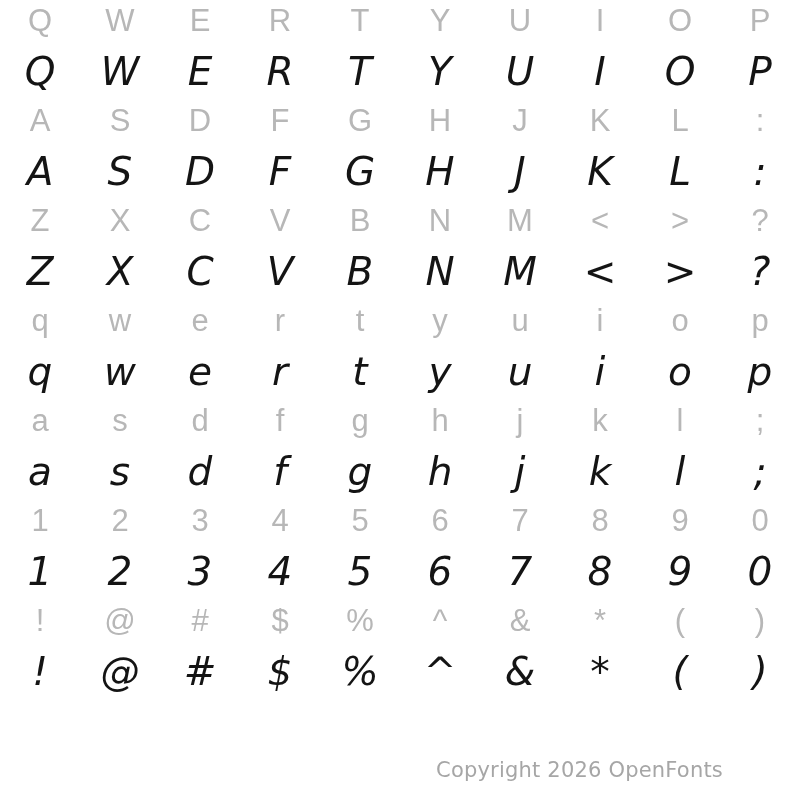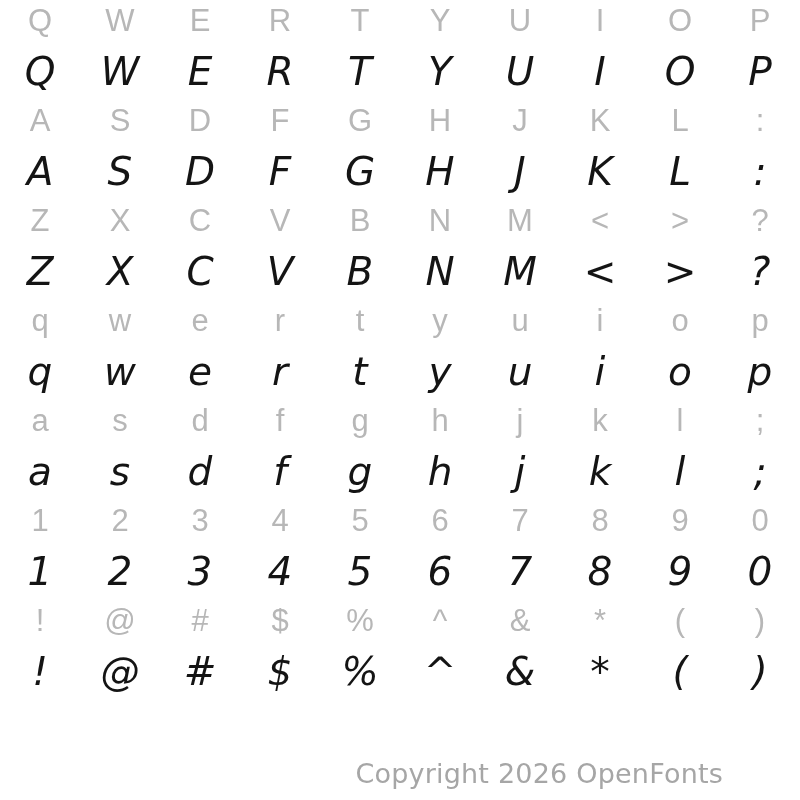--- a/index.html
+++ b/index.html
@@ -50,21 +50,21 @@
     overflow: visible;
   }
   .row.specimen .cell {
     padding-top: 3px;
   }
   #copyright {
     position: absolute;
     top: 758px;
     right: 77px;
     font-family: "DejaVu Sans", sans-serif;
-    font-size: 27px;
+    font-size: 21px;
     letter-spacing: 0.2px;
     color: var(--footer-color, #a6a6a6);
     white-space: nowrap;
   }
 </style>
 </head>
 <body>
 
 <div id="sheet" style="background: rgb(255, 255, 255);">
   <div id="grid">

